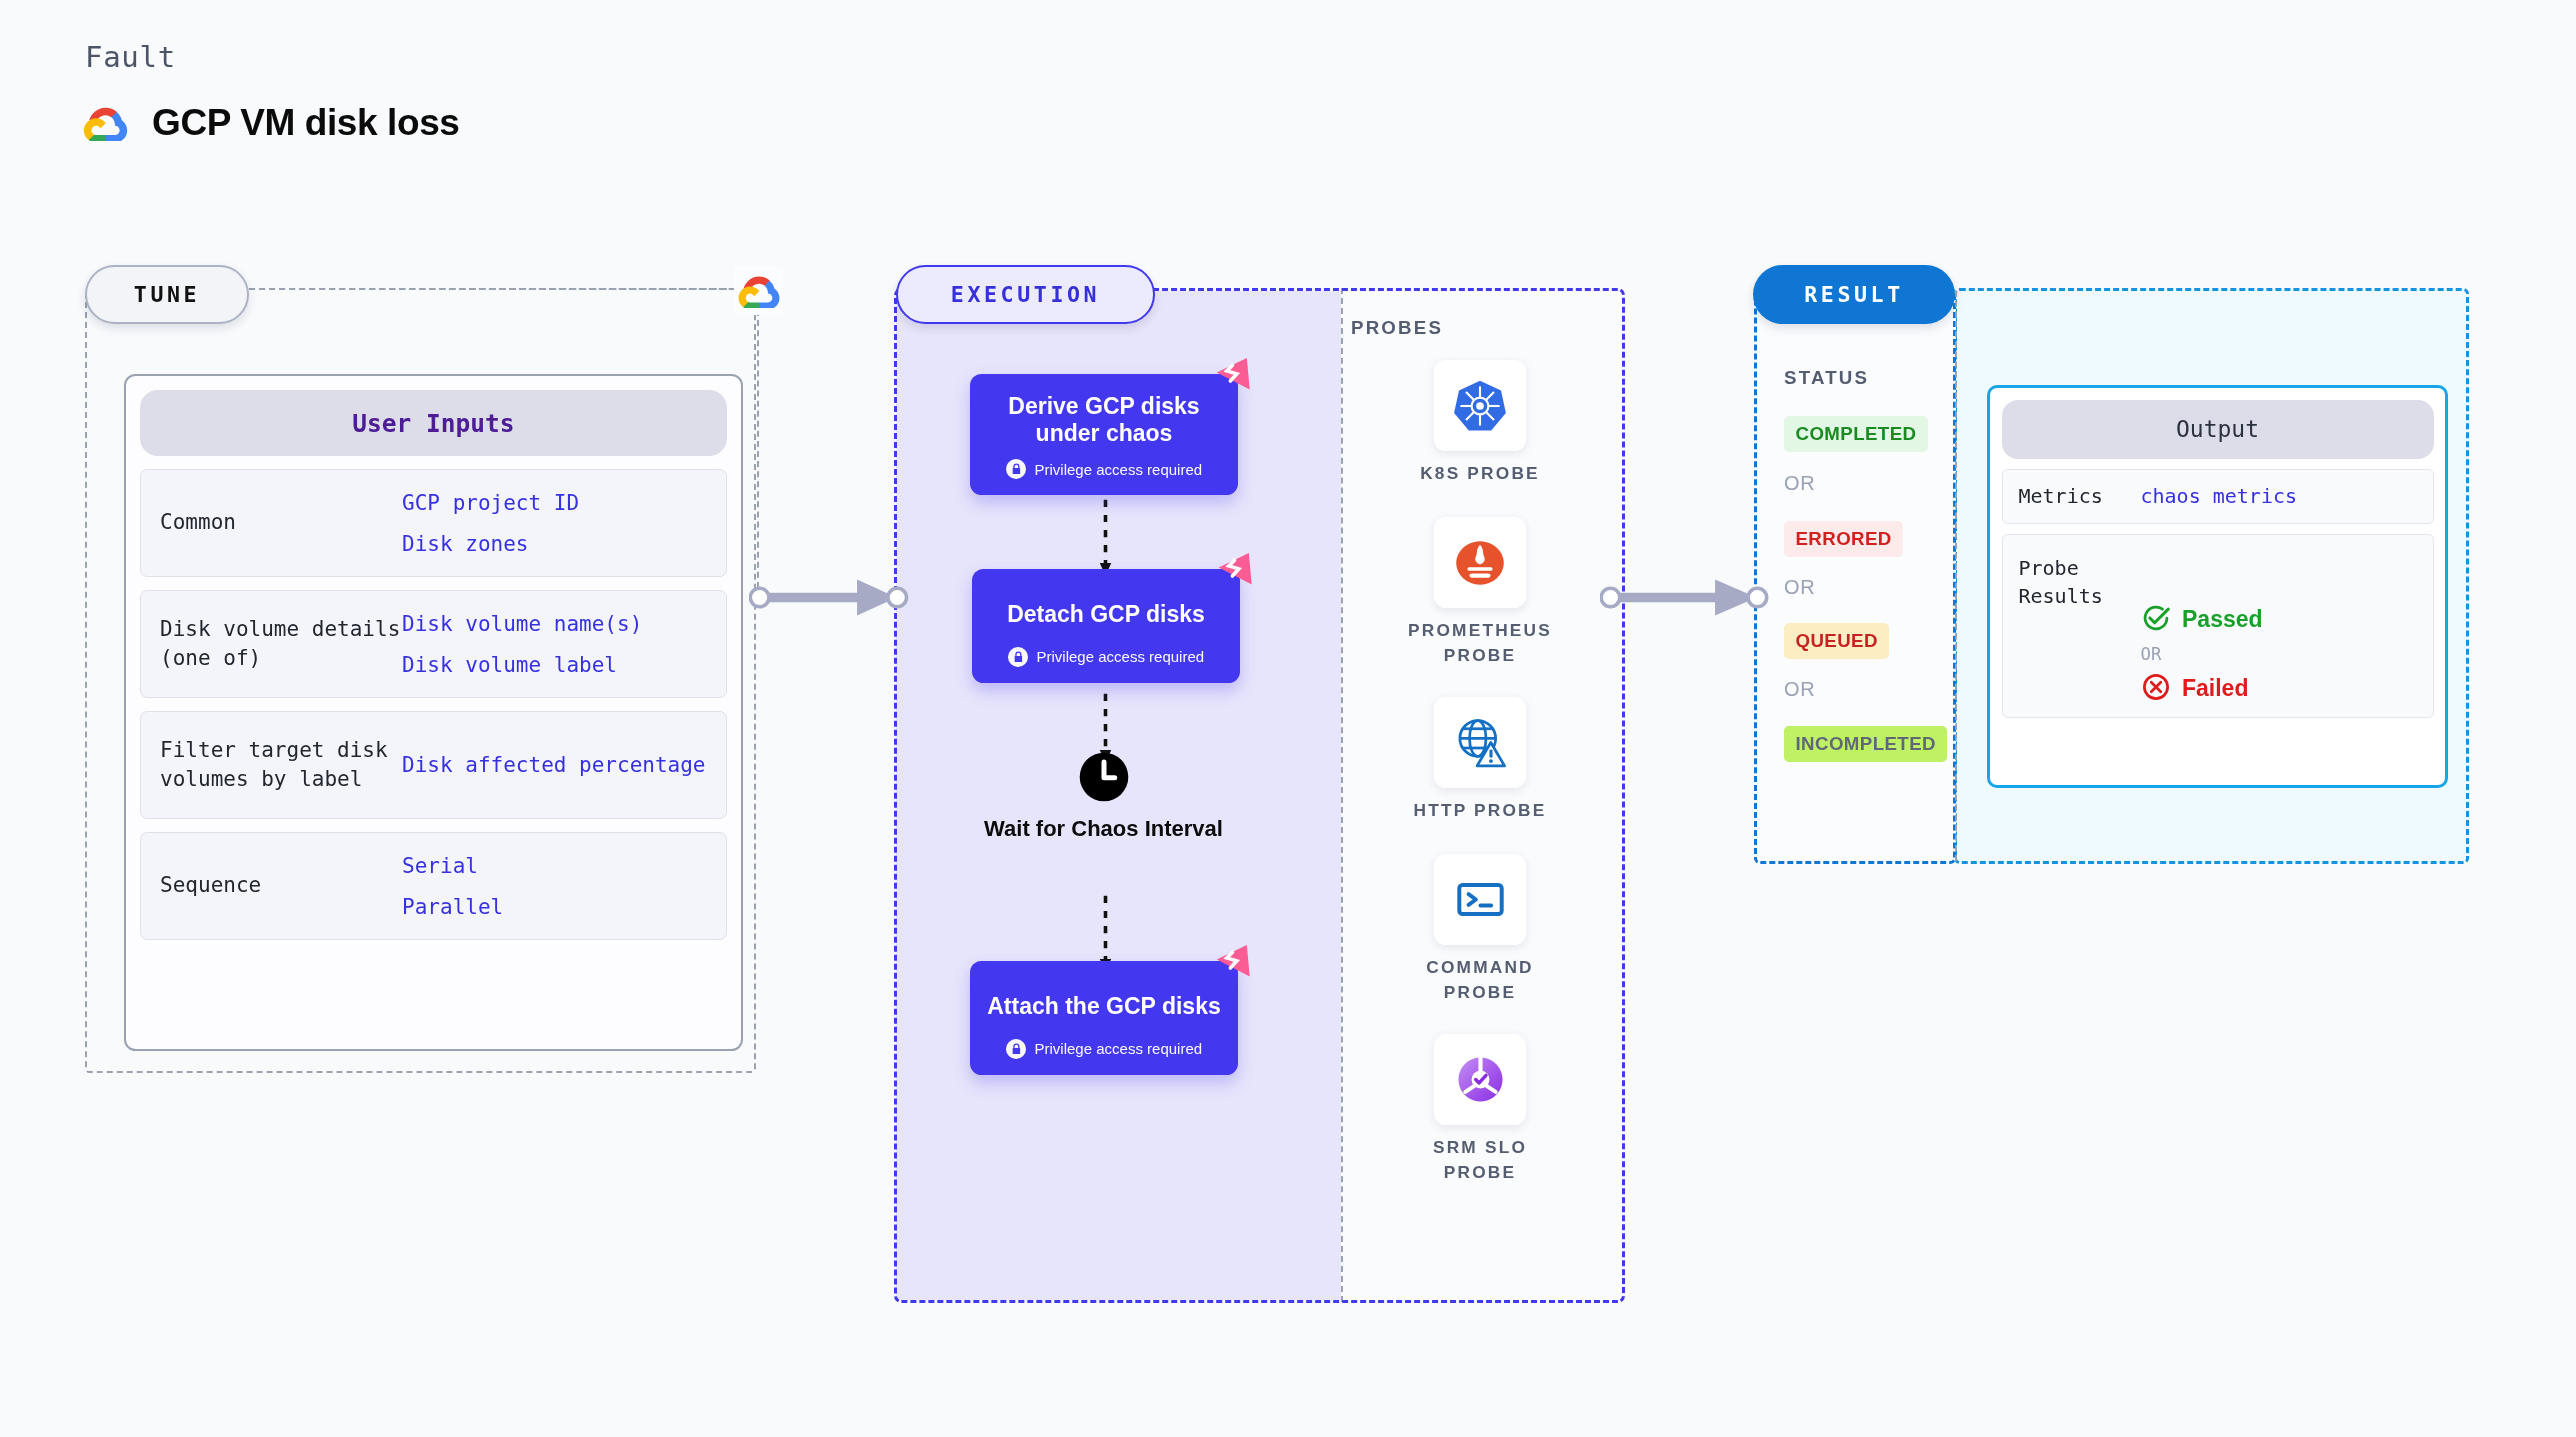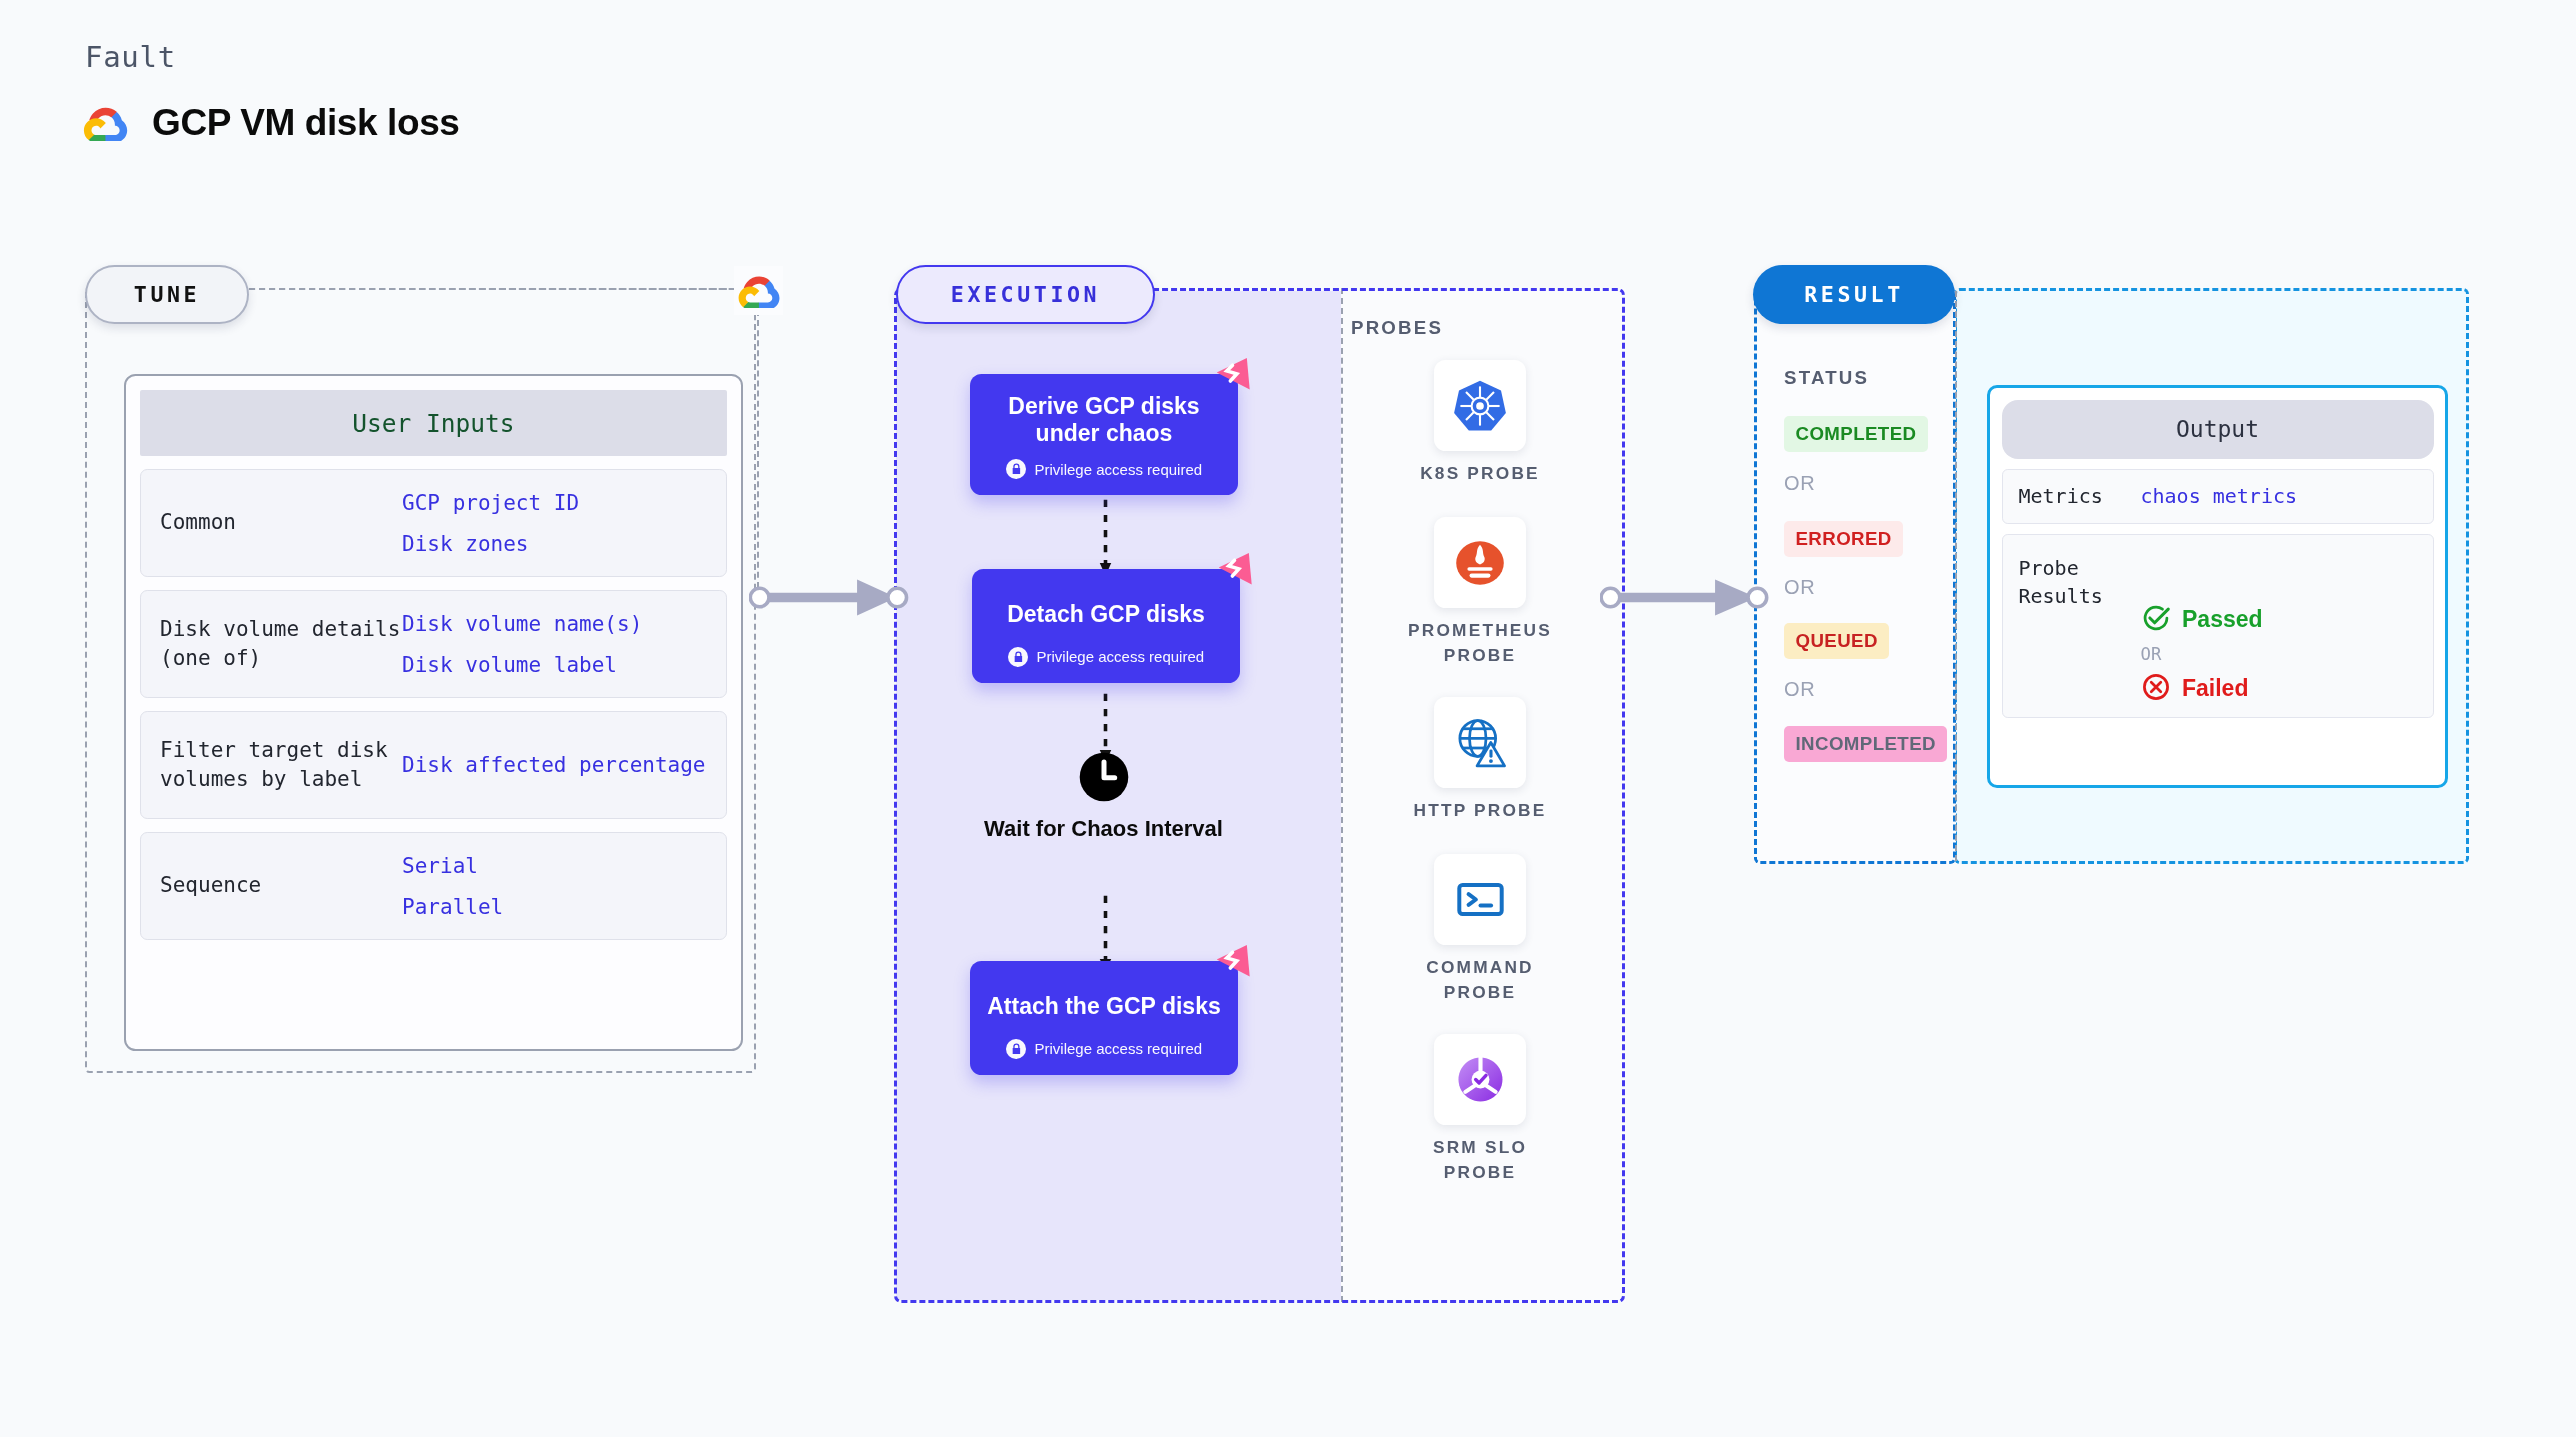--- a/index.html
+++ b/index.html
@@ -66,24 +66,24 @@
     width: 0; height: 288px; border-left: 2.9px dashed #9aa1b0; z-index:3;
   }
 
   .inputs-card {
     position: absolute; left: 124px; top: 374px;
     width: 619px; height: 677px;
     background: #fdfdff; border: 2.2px solid #9aa1b0; border-radius: 11.5px;
     padding: 14.4px;
   }
   .inputs-head {
-    height: 66px; background: #dcdde8; border-radius: 2px;
+    height: 66px; background: #dcdde8; border-radius: 18px;
     display: flex; align-items: center; justify-content: center;
     font-family: "DejaVu Sans Mono", monospace;
-    font-size: 24.5px; color: #14532d; font-weight: 400;
+    font-size: 24.5px; color: #4c1d95; font-weight: 700;
   }
   .row {
     margin-top: 13px;
     background: #f4f5fa; border: 1.4px solid #dfe1ea; border-radius: 7.2px;
     display: flex; align-items: center;
     padding: 16px 18.7px;
     min-height: 108px;
   }
   .row-label {
     width: 242px; flex: 0 0 242px;
@@ -496,21 +496,21 @@
   <div class="pill" id="result-pill">RESULT</div>
 
   <div id="status-title">STATUS</div>
 
   <div class="status-badge" style="left:1784px; top:416px; background:#e2f7e4; color:#1a8a22;">COMPLETED</div>
   <div class="status-or" style="left:1784px; top:472px;">OR</div>
   <div class="status-badge" style="left:1784px; top:521px; background:#fdeaea; color:#d02020;">ERRORED</div>
   <div class="status-or" style="left:1784px; top:576px;">OR</div>
   <div class="status-badge" style="left:1784px; top:623px; background:#fcedc3; color:#c72222;">QUEUED</div>
   <div class="status-or" style="left:1784px; top:678px;">OR</div>
-  <div class="status-badge" style="left:1784px; top:726px; background:#f9a8d4; color:#606878;">INCOMPLETED</div>
+  <div class="status-badge" style="left:1784px; top:726px; background:#bef264; color:#606878;">INCOMPLETED</div>
 
   <div class="output-card">
     <div class="output-head">Output</div>
 
     <div class="out-row">
       <div class="out-label">Metrics</div>
       <div class="out-value-link">chaos metrics</div>
     </div>
 
     <div class="out-row" style="min-height:180px; align-items:flex-start; padding-top:20px;">

